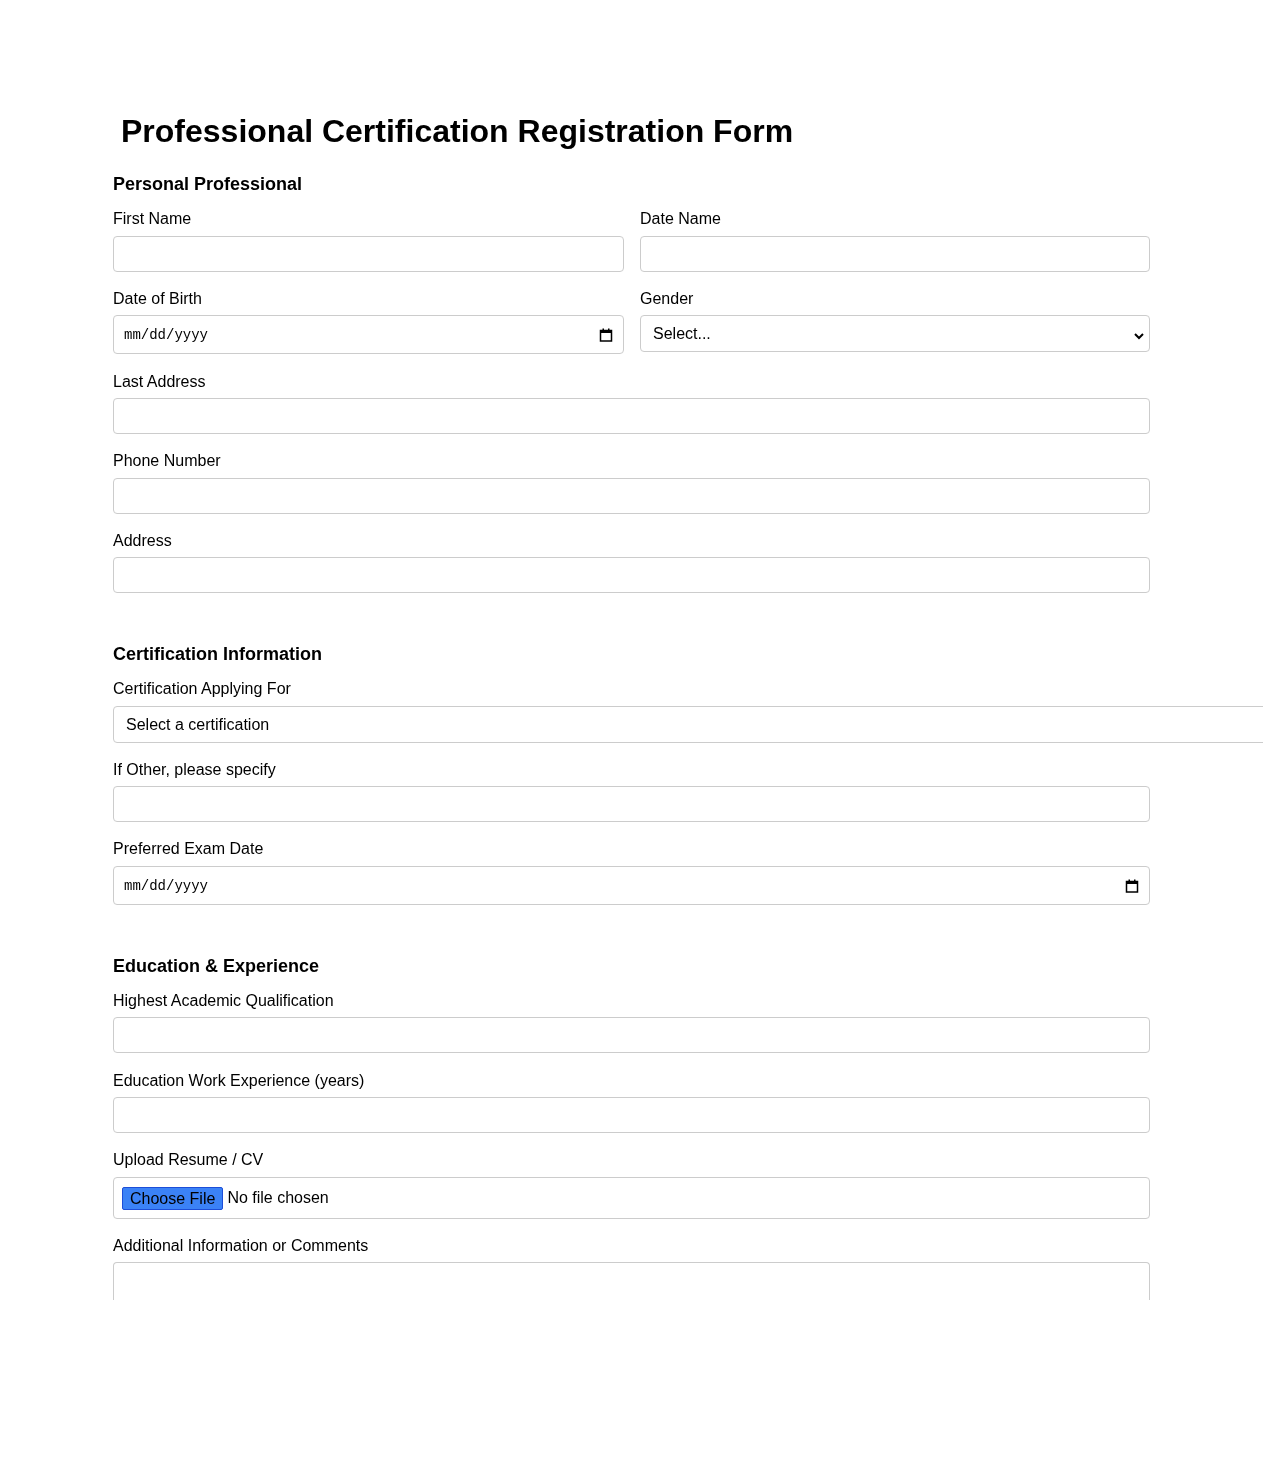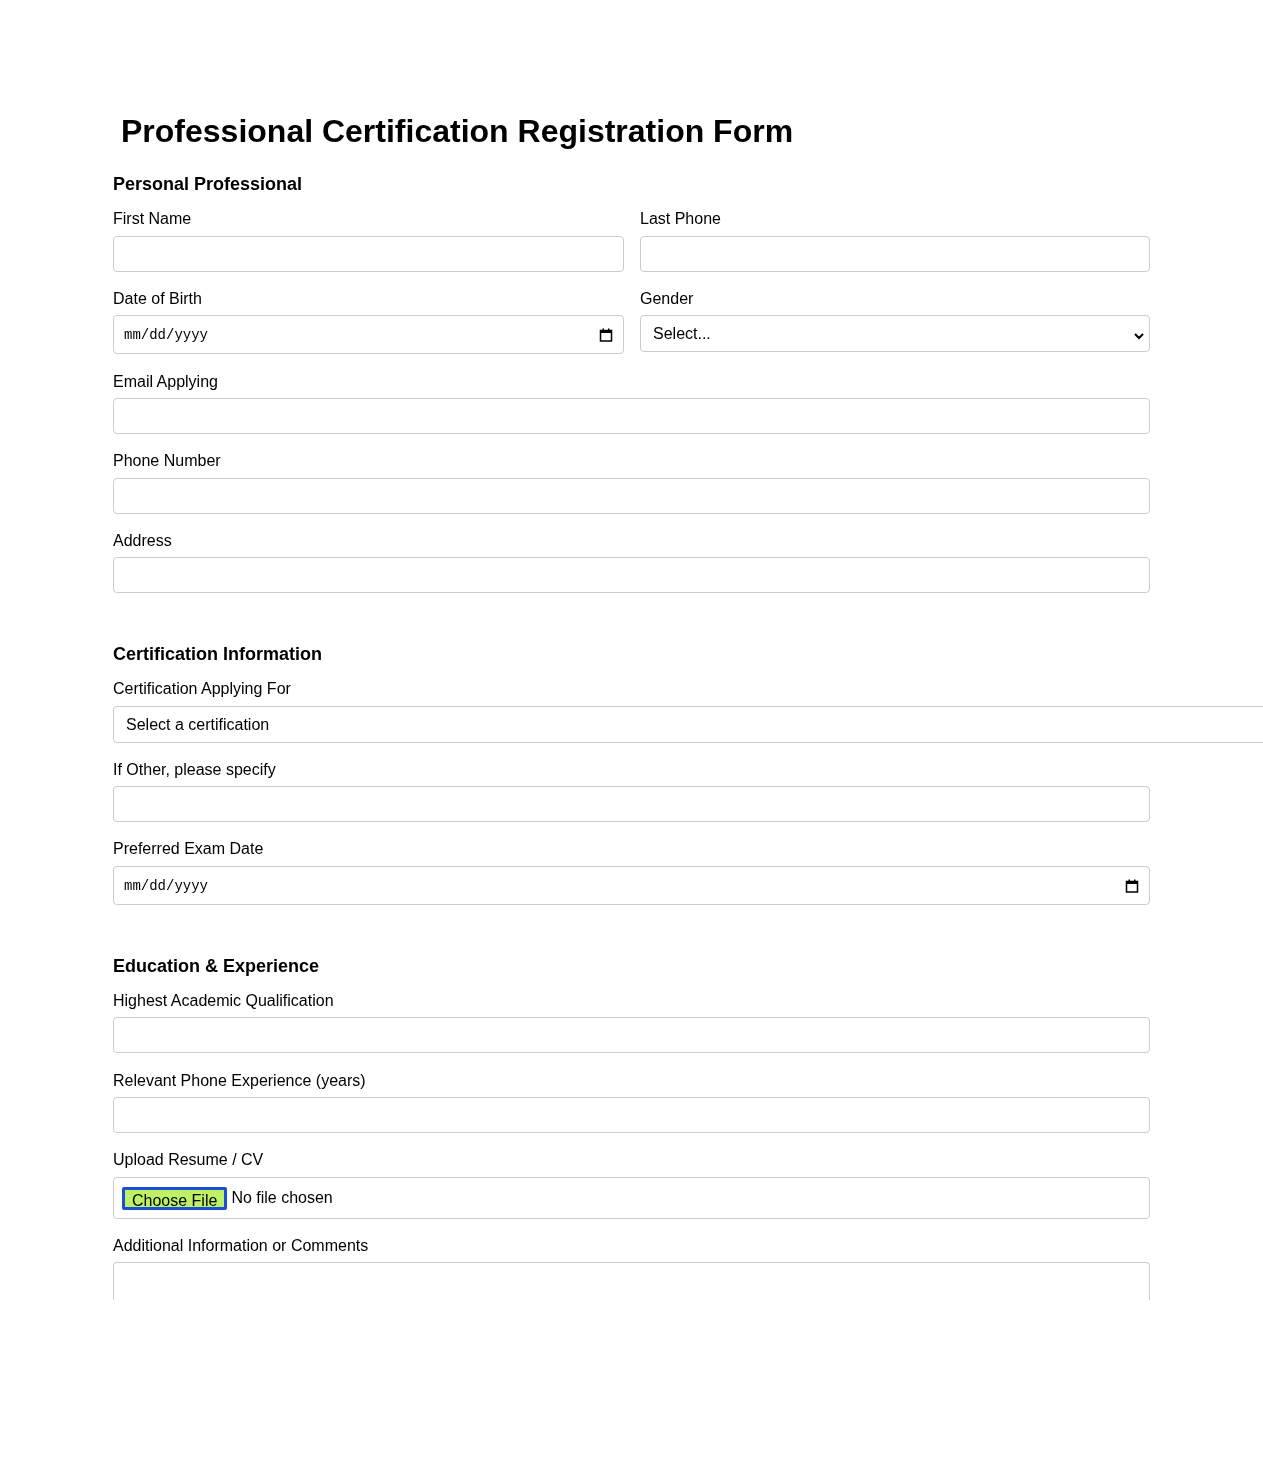--- a/index.html
+++ b/index.html
@@ -43,42 +43,42 @@
   .select {
     display: flex; align-items: center; justify-content: space-between; padding: 0 4px 0 12px;
     font-size: 16px;
   }
   .chev { width: 12px; height: 12px; display: inline-block; }
   .file {
     display: flex; align-items: center; padding: 0 8px;
   }
   .file-btn {
     font-family: "Liberation Sans", sans-serif; font-size: 16px;
-    background: #bef264; border: 3px solid #1d4ed8; border-radius: 2px;
+    background: #3b82f6; border: 1px solid #1d4ed8; border-radius: 2px;
     padding: 1px 7px; height: 23px; line-height: 19px; margin-right: 4px; color: #000;
   }
   .file-status { font-size: 16px; }
   .textarea-field { border-bottom: none; border-radius: 4px 4px 0 0; }
 </style>
 </head>
 <body>
 
 <div class="page">
   <div class="container">
 
     <h1>Professional Certification Registration Form</h1>
 
     <h2 style="top:173px">Personal Professional</h2>
 
     <div class="label" style="left:0; top:209px">First Name</div>
     <div class="field" style="left:0; top:236px; width:511px; height:36px">
       <input type="text" placeholder="" style="">
     </div>
 
-    <div class="label" style="left:527px; top:209px">Last Phone</div>
+    <div class="label" style="left:527px; top:209px">Date Name</div>
     <div class="field" style="left:527px; top:236px; width:510px; height:36px">
       <input type="text" placeholder="" style="">
     </div>
 
     <div class="label" style="left:0; top:289px">Date of Birth</div>
     <div class="field date" style="left:0; top:315px; width:511px; height:39px">
       <span class="ph">mm/dd/yyyy</span>
       <span class="cal-icon">
         <svg width="14" height="14" viewBox="0 0 14 14">
             <rect x="1.5" y="2.5" width="11" height="10.5" fill="none" stroke="#000" stroke-width="1.5"></rect>
@@ -92,21 +92,21 @@
     <div class="label" style="left:527px; top:289px">Gender</div>
     <div class="field select" style="left:527px; top:315px; width:510px; height:37px">
       <span>Select...</span>
       <span class="chev">
         <svg width="12" height="12" viewBox="0 0 12 12">
             <path d="M2 4 L6 8 L10 4" fill="none" stroke="#000" stroke-width="2"></path>
           </svg>
       </span>
     </div>
 
-    <div class="label" style="left:0; top:372px">Email Applying</div>
+    <div class="label" style="left:0; top:372px">Last Address</div>
     <div class="field" style="left:0; top:398px; width:1037px; height:36px">
       <input type="email" placeholder="" style="">
     </div>
 
     <div class="label" style="left:0; top:451px">Phone Number</div>
     <div class="field" style="left:0; top:478px; width:1037px; height:36px">
       <input type="tel" placeholder="" style="">
     </div>
 
     <div class="label" style="left:0; top:531px">Address</div>
@@ -144,21 +144,21 @@
       </span>
     </div>
 
     <h2 style="top:955px">Education &amp; Experience</h2>
 
     <div class="label" style="left:0; top:991px">Highest Academic Qualification</div>
     <div class="field" style="left:0; top:1017px; width:1037px; height:36px">
       <input type="text" placeholder="" style="">
     </div>
 
-    <div class="label" style="left:0; top:1071px">Relevant Phone Experience (years)</div>
+    <div class="label" style="left:0; top:1071px">Education Work Experience (years)</div>
     <div class="field" style="left:0; top:1097px; width:1037px; height:36px">
       <input type="number" placeholder="" style="">
     </div>
 
     <div class="label" style="left:0; top:1150px">Upload Resume / CV</div>
     <div class="field file" style="left:0; top:1177px; width:1037px; height:42px">
       <span class="file-btn">Choose File</span>
       <span class="file-status">No file chosen</span>
     </div>
 

